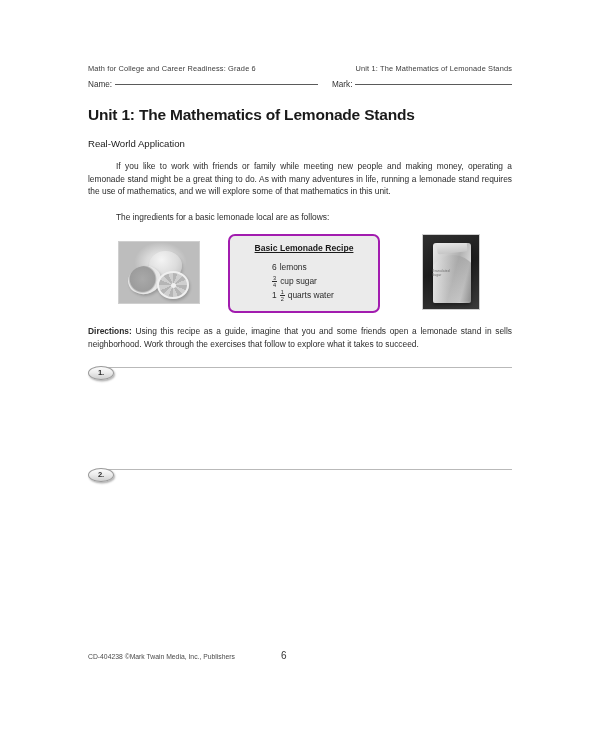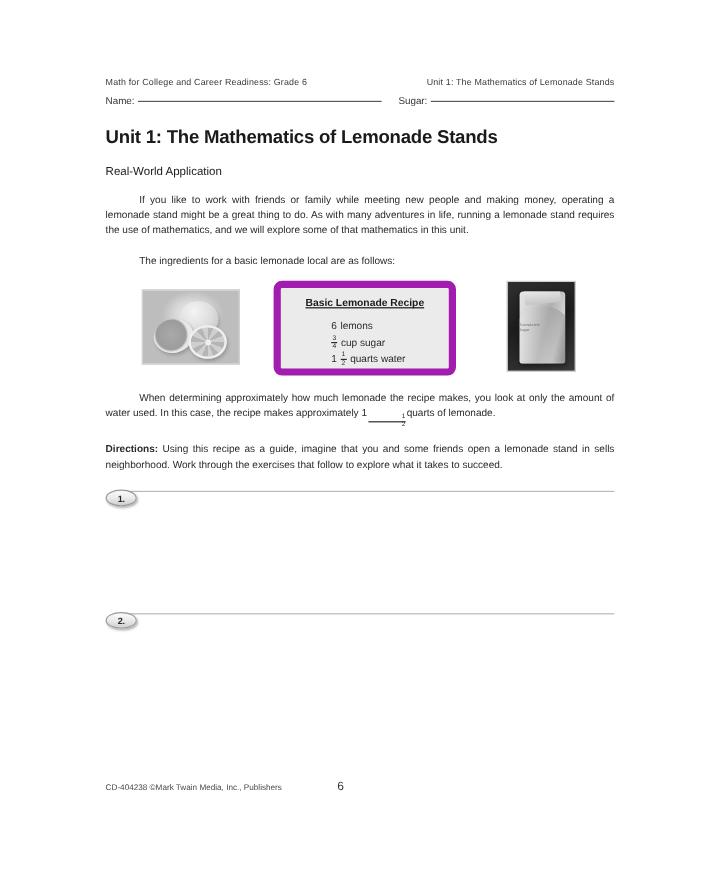--- a/index.html
+++ b/index.html
@@ -206,21 +206,21 @@
   }
 
   
   .recipe-box {
     position: absolute;
     left: 140px;
     top: 0;
     width: 152px;
     height: 79px;
     box-sizing: border-box;
-    border: 6px solid #a21caf;
+    border: 2px solid #a21caf;
     border-radius: 7px;
     background: #ebebeb;
     padding-top: 7px;
   }
   .recipe-title {
     text-align: center;
     font-size: 8.6px;
     font-weight: bold;
     text-decoration: underline;
     color: #1a1a1a;
@@ -328,21 +328,21 @@
       <span class="right">Unit 1: The Mathematics of Lemonade Stands</span>
     </div>
 
     <div class="namedate">
       <div class="nd-name-wrap">
         <span class="nd-label">Name:</span>
         <span class="nd-rule"></span>
       </div>
       <div class="nd-gap"></div>
       <div class="nd-date-wrap">
-        <span class="nd-label">Sugar:</span>
+        <span class="nd-label">Mark:</span>
         <span class="nd-rule"></span>
       </div>
     </div>
 
     <h1 class="unit-title">Unit 1: The Mathematics of Lemonade Stands</h1>
     <h2 class="section-head">Real-World Application</h2>
 
     <p class="body indent">If you like to work with friends or family while meeting new people and making money, operating a lemonade stand might be a great thing to do. As with many adventures in life, running a lemonade stand requires the use of mathematics, and we will explore some of that mathematics in this unit.</p>
 
     <p class="lead-line">The ingredients for a basic lemonade local are as follows:</p>
@@ -384,24 +384,20 @@
         </div>
       </div>
 
       <div class="photo photo-sugar">
         <div class="sugar-bag"></div>
         <div class="sugar-label">Granulated Sugar</div>
       </div>
 
     </div>
 
-    <p class="body indent"><span>When determining approximately how much lemonade the recipe makes, you look at only the amount of water used. In this case, the recipe makes approximately 1</span><span class="frac-inline">
-          <span class="num">1</span>
-          <span class="den">2</span>
-        </span><span>quarts of lemonade.</span></p>
 
     <p class="body"><b>Directions:</b><span> Using this recipe as a guide, imagine that you and some friends open a lemonade stand in sells neighborhood. Work through the exercises that follow to explore what it takes to succeed.</span></p>
 
     <div class="question">
       <div class="qnum">1.</div>
       <div class="answer-rule"></div>
     </div>
 
     <div class="spacer-q1"></div>
 

